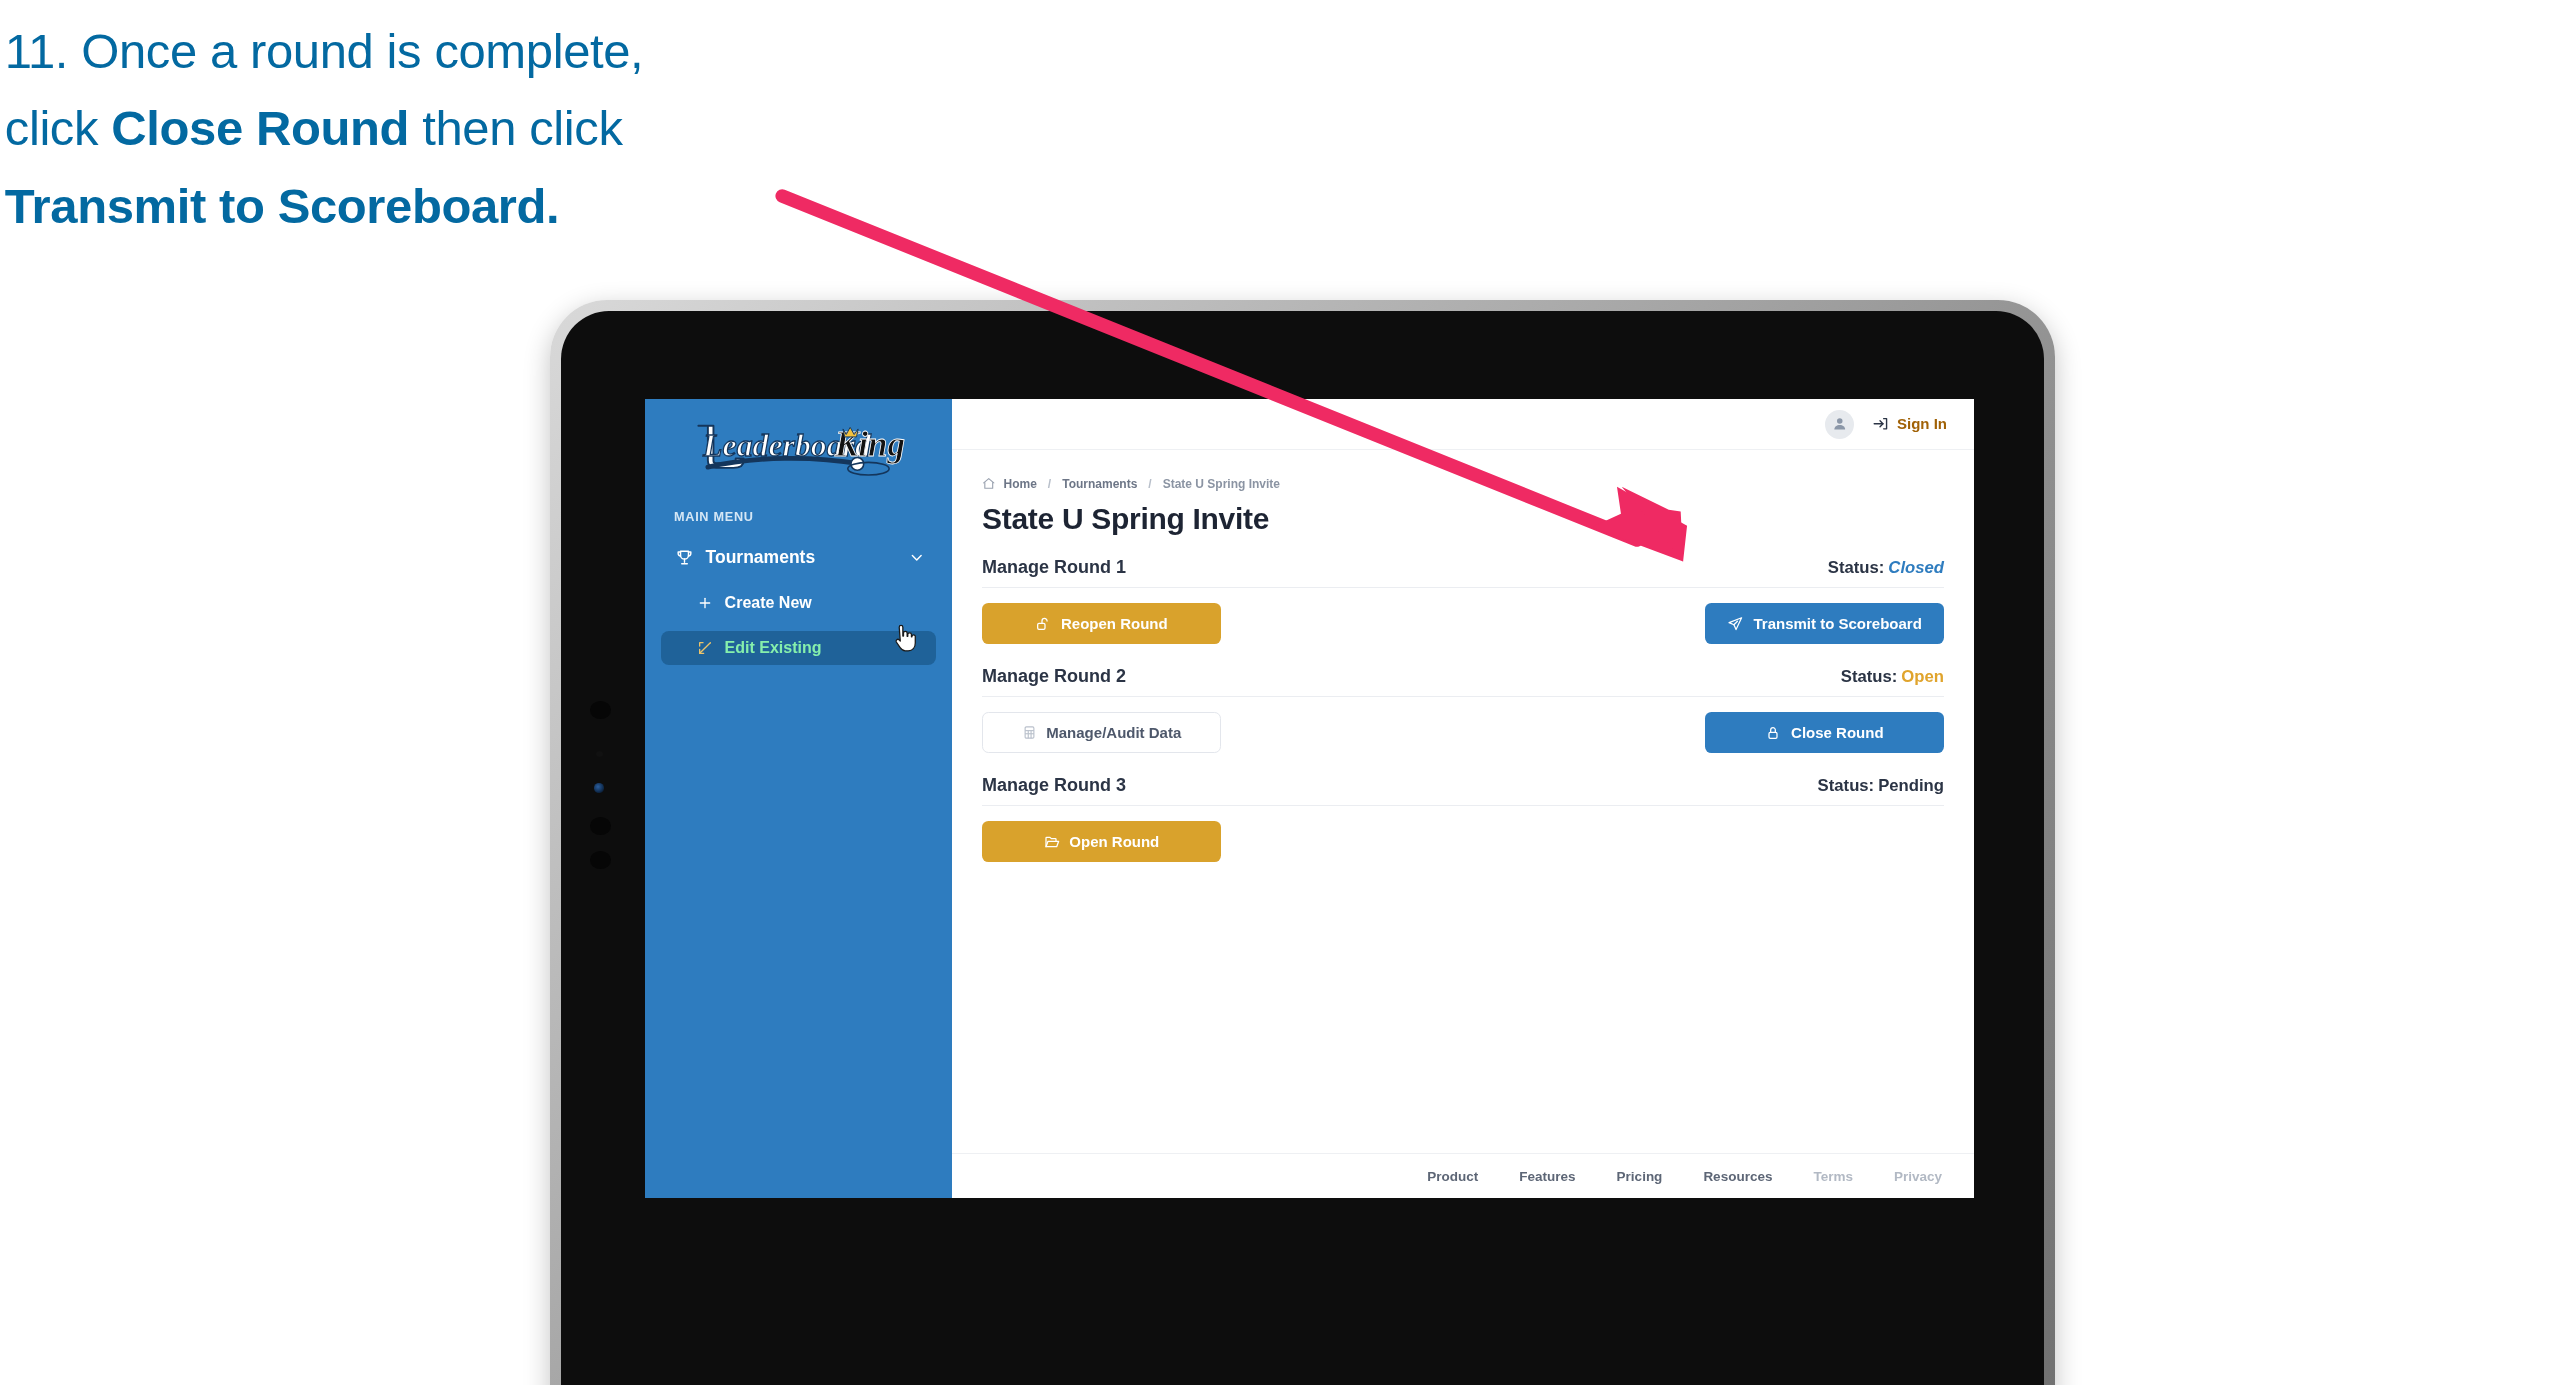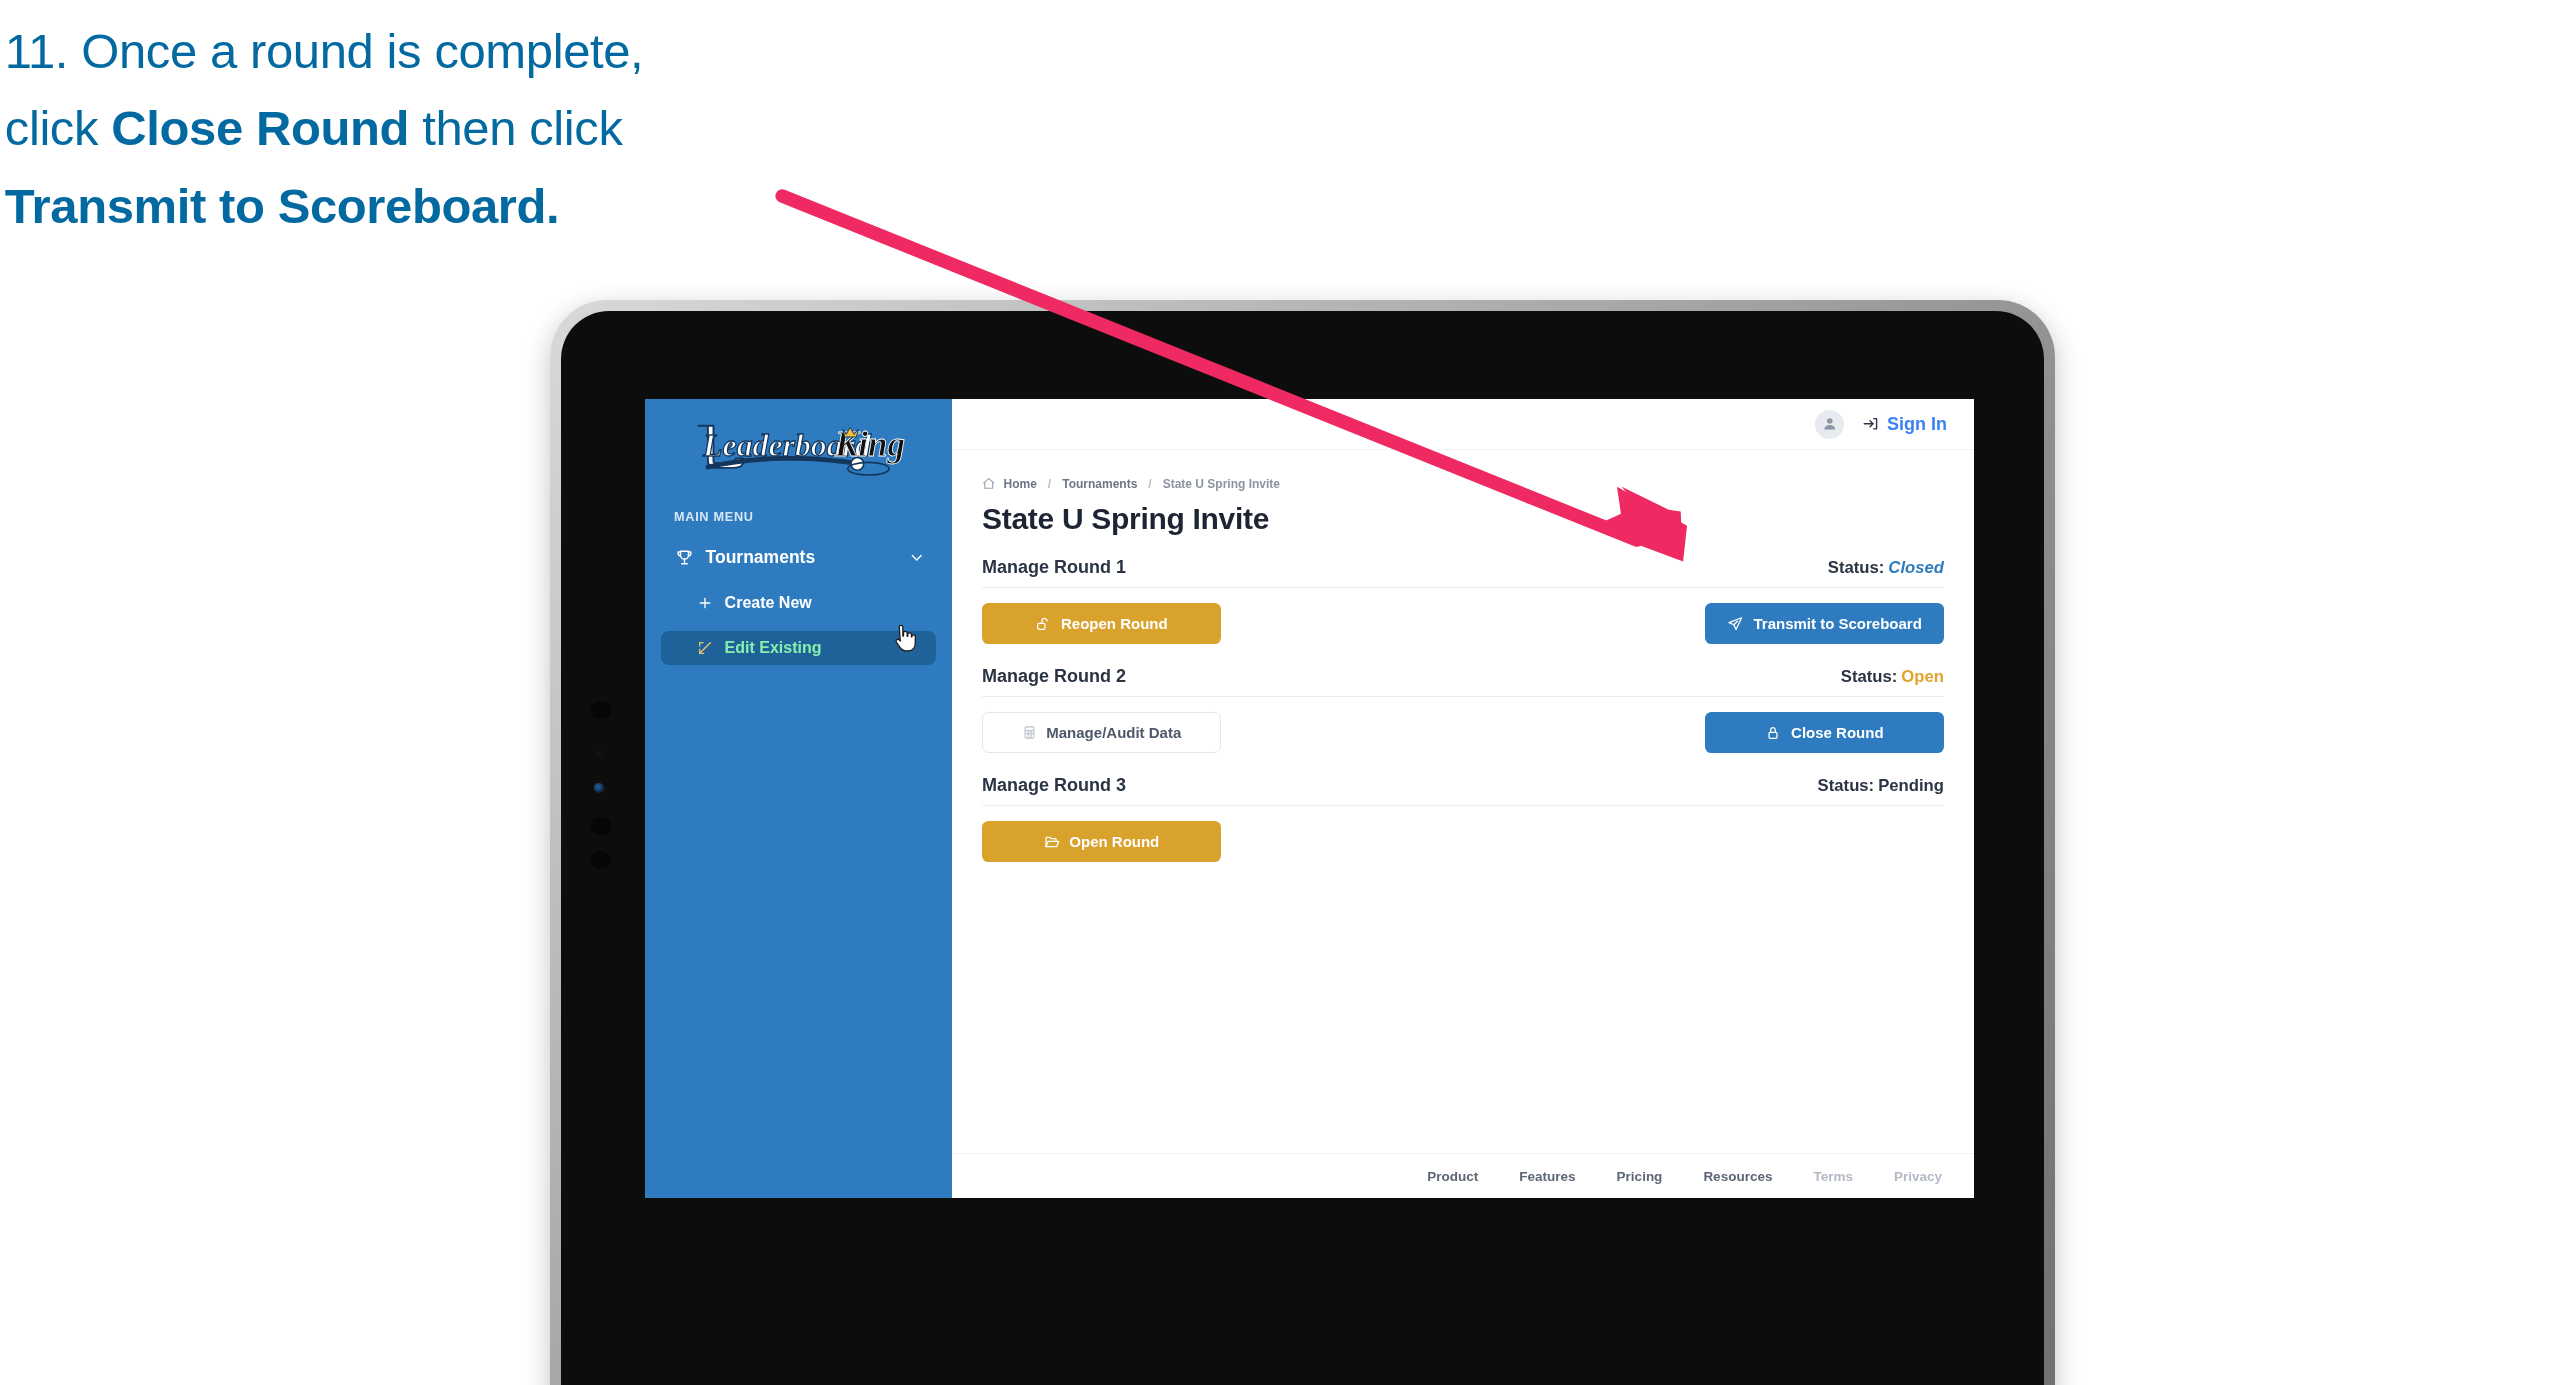--- a/index.html
+++ b/index.html
@@ -179,22 +179,22 @@
     box-sizing: border-box;
   }
   .avatar {
     width: 29px; height: 29px;
     border-radius: 50%;
     background: #e7eaee;
     display: flex; align-items: center; justify-content: center;
     margin-right: 17.5px;
   }
   .signin {
-    display: flex; align-items: center;
-    font-size: 18px; font-weight: 700; color: #3b82f6;
+    display: flex; 
+    font-size: 15px; font-weight: 700; color: #a16207;
   }
   .signin .si-ico { margin-right: 8px; display: inline-flex; }
 
   .content {
     flex: 1 1 auto;
     padding: 27px 30px 0 30px;
     box-sizing: border-box;
     position: relative;
   }
   .crumbs {

